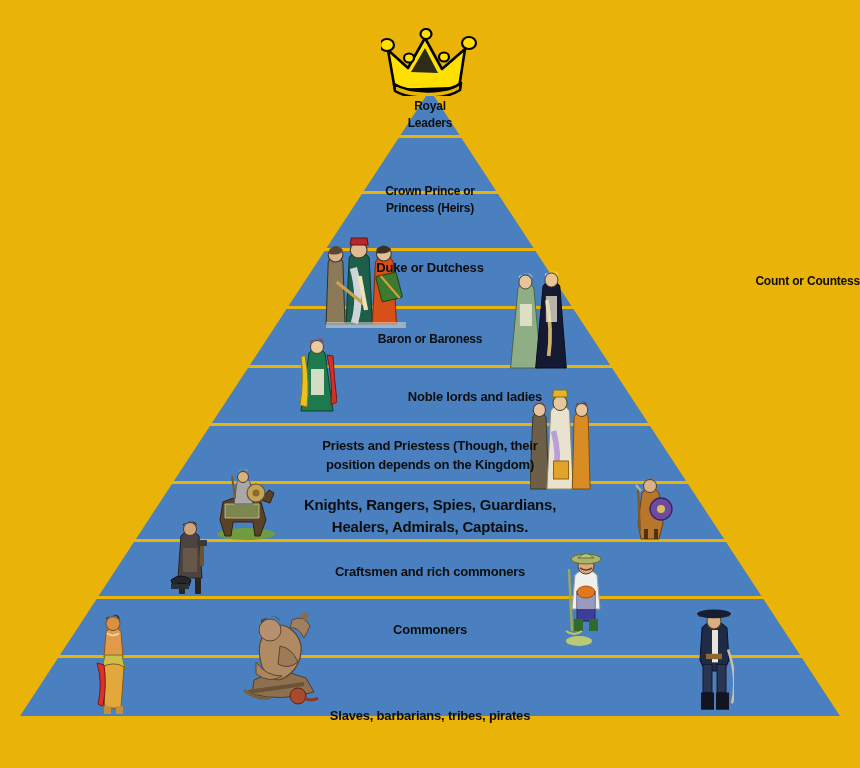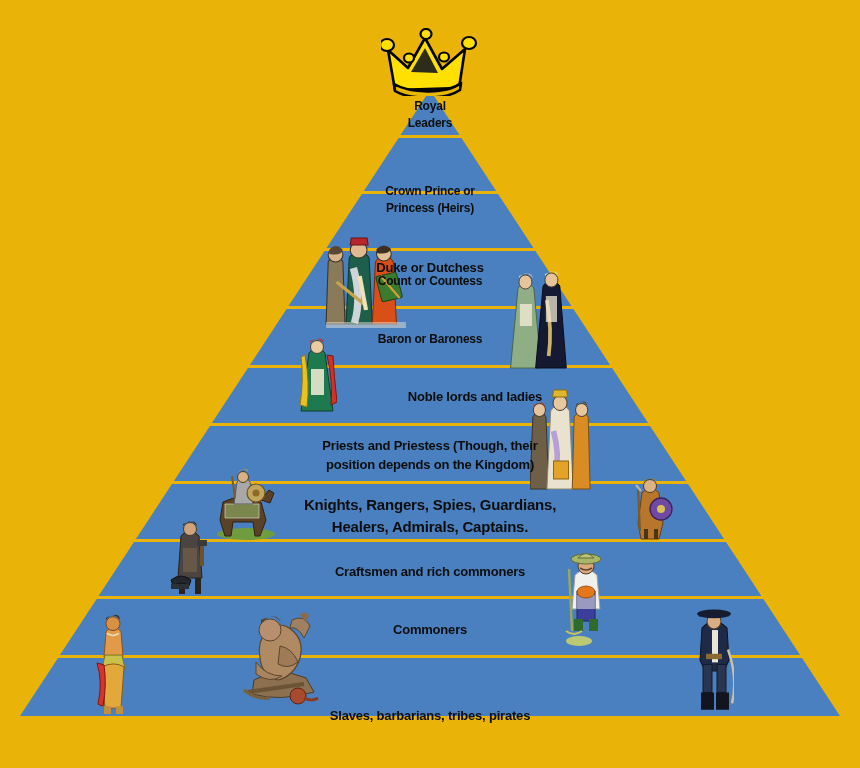--- a/index.html
+++ b/index.html
@@ -279,21 +279,21 @@
         </svg>
       </div>
     </div>
 
   <div id="labels-layer">
       <div class="tier-label" style="top: 98px; font-size: 12px;">Royal
 Leaders</div>
       <div class="tier-label" style="top: 150px; font-size: 12px; margin-top: 33px;">Crown Prince or
 Princess (Heirs)</div>
       <div class="tier-label" style="top: 215px; font-size: 13px; margin-top: 44px;">Duke or Dutchess</div>
-      <div class="tier-label" style="top: 273px; font-size: 12px;">Count or Countess</div>
+      <div class="tier-label" style="top: 273px; font-size: 12px; text-align: right;">Count or Countess</div>
       <div class="tier-label" style="top: 331px; font-size: 12px;">Baron or Baroness</div>
       <div class="tier-label" style="top: 388px; font-size: 13px; margin-left: 45px;">Noble lords and ladies</div>
       <div class="tier-label" style="top: 437px; font-size: 13px; text-align: center;">Priests and Priestess (Though, their
 position depends on the Kingdom)</div>
       <div class="tier-label" style="top: 494px; font-size: 15px;">Knights, Rangers, Spies, Guardians,
 Healers, Admirals, Captains.</div>
       <div class="tier-label" style="top: 563px; font-size: 13px;">Craftsmen and rich commoners</div>
       <div class="tier-label" style="top: 621px; font-size: 13px;">Commoners</div>
       <div class="tier-label" style="top: 679px; font-size: 13px; margin-top: 28px;">Slaves, barbarians, tribes, pirates</div>
     </div>

